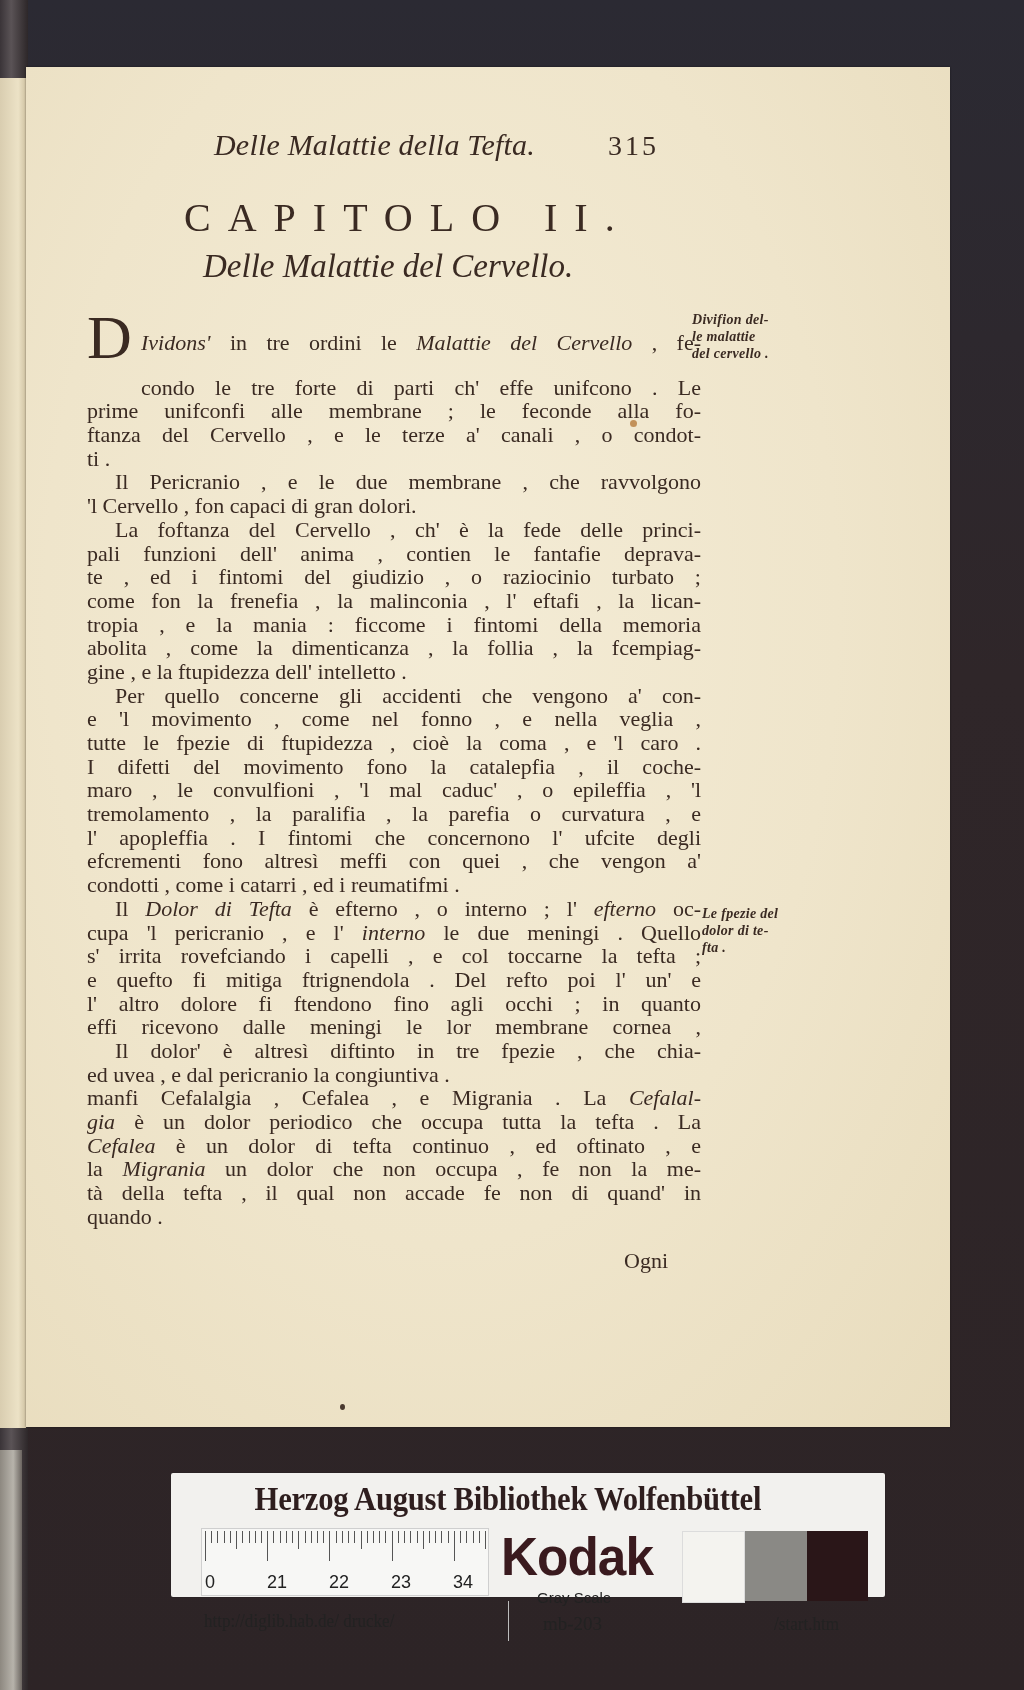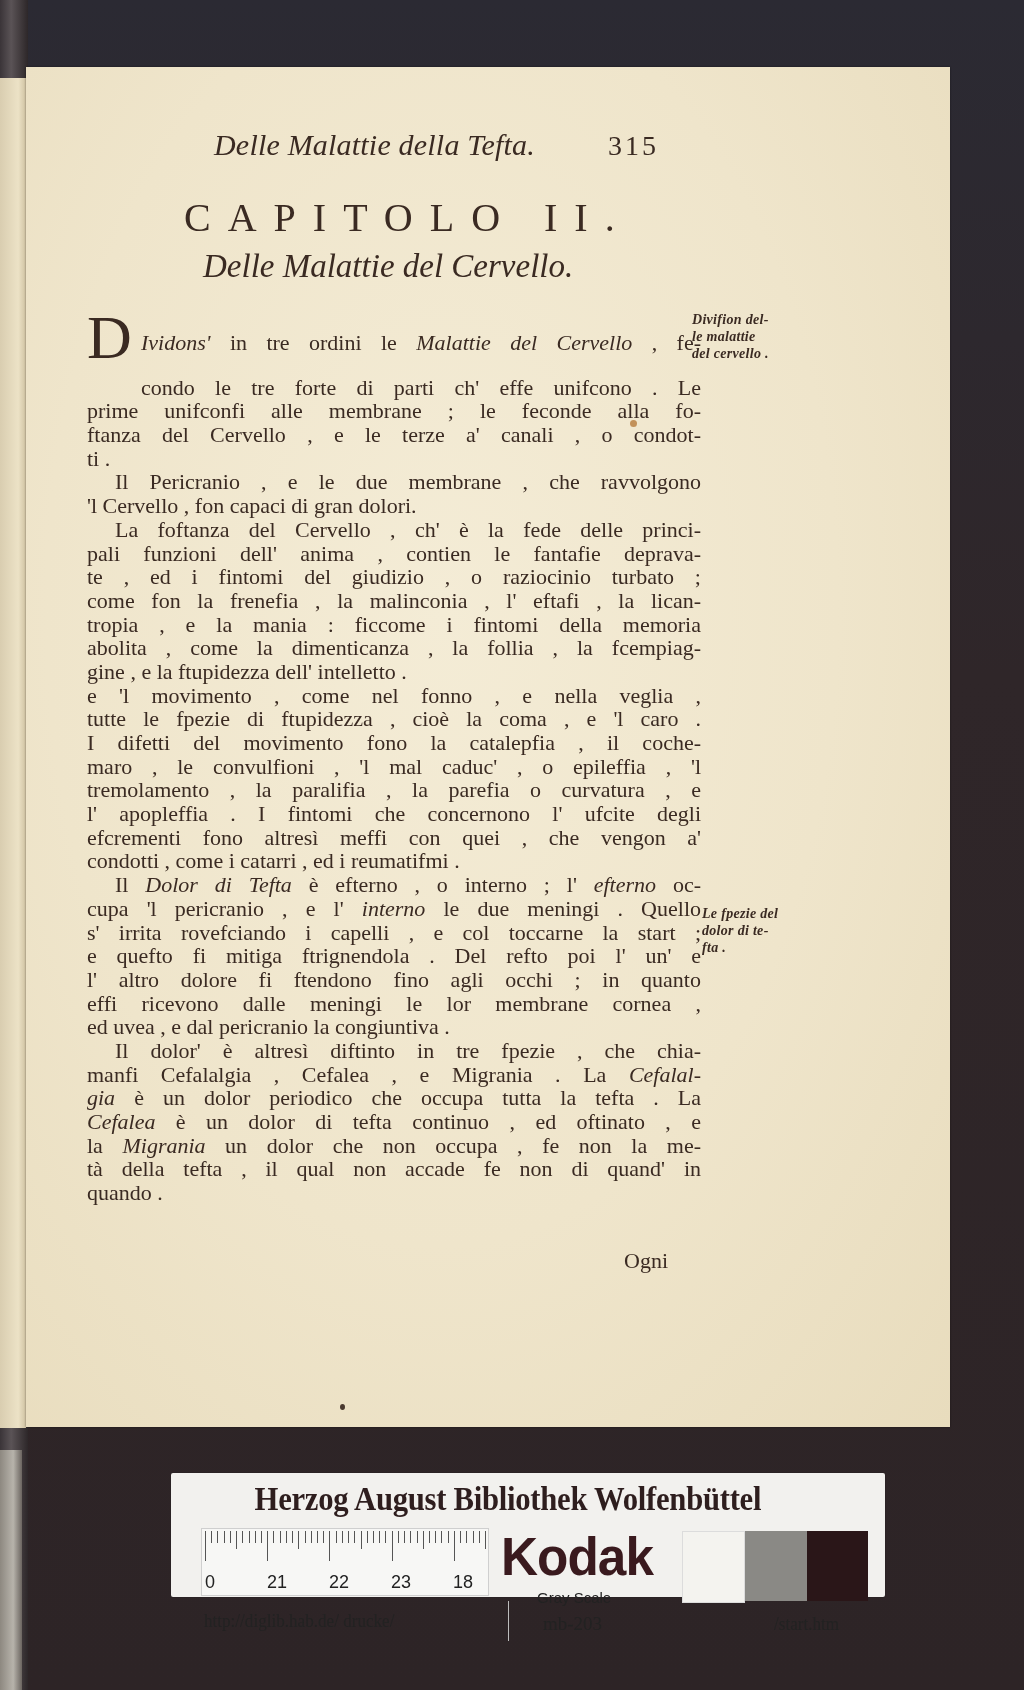--- a/index.html
+++ b/index.html
@@ -143,36 +143,37 @@
       <div class="line last"><span>ti .</span></div>
       <div class="line indent"><span>Il Pericranio , e le due membrane , che ravvolgono</span></div>
       <div class="line last"><span>'l Cervello , fon capaci di gran dolori.</span></div>
       <div class="line indent"><span>La foftanza del Cervello , ch' è la fede delle princi-</span></div>
       <div class="line"><span>pali funzioni dell' anima , contien le fantafie deprava-</span></div>
       <div class="line"><span>te , ed i fintomi del giudizio , o raziocinio turbato ;</span></div>
       <div class="line"><span>come fon la frenefia , la malinconia , l' eftafi , la lican-</span></div>
       <div class="line"><span>tropia , e la mania : ficcome i fintomi della memoria</span></div>
       <div class="line"><span>abolita , come la dimenticanza , la follia , la fcempiag-</span></div>
       <div class="line last"><span>gine , e la ftupidezza dell' intelletto .</span></div>
+      <div class="line indent"><span>Per quello concerne gli accidenti che vengono a' con-</span></div>
       <div class="line"><span>e 'l movimento , come nel fonno , e nella veglia ,</span></div>
       <div class="line"><span>tutte le fpezie di ftupidezza , cioè la coma , e 'l caro .</span></div>
       <div class="line"><span>I difetti del movimento fono la catalepfia , il coche-</span></div>
       <div class="line"><span>maro , le convulfioni , 'l mal caduc' , o epileffia , 'l</span></div>
       <div class="line"><span>tremolamento , la paralifia , la parefia o curvatura , e</span></div>
       <div class="line"><span>l' apopleffia . I fintomi che concernono l' ufcite degli</span></div>
       <div class="line"><span>efcrementi fono altresì meffi con quei , che vengon a'</span></div>
       <div class="line last"><span>condotti , come i catarri , ed i reumatifmi .</span></div>
       <div class="line indent"><span>Il </span><span class="it">Dolor di Tefta</span><span> è efterno , o interno ; l' </span><span class="it">efterno</span><span> oc-</span></div>
       <div class="line"><span>cupa 'l pericranio , e l' </span><span class="it">interno</span><span> le due meningi . Quello</span></div>
-      <div class="line"><span>s' irrita rovefciando i capelli , e col toccarne la start ;</span></div>
+      <div class="line"><span>s' irrita rovefciando i capelli , e col toccarne la tefta ;</span></div>
       <div class="line"><span>e quefto fi mitiga ftrignendola . Del refto poi l' un' e</span></div>
       <div class="line"><span>l' altro dolore fi ftendono fino agli occhi ; in quanto</span></div>
       <div class="line"><span>effi ricevono dalle meningi le lor membrane cornea ,</span></div>
+      <div class="line indent"><span>Il dolor' è altresì diftinto in tre fpezie , che chia-</span></div>
       <div class="line last"><span>ed uvea , e dal pericranio la congiuntiva .</span></div>
-      <div class="line indent"><span>Il dolor' è altresì diftinto in tre fpezie , che chia-</span></div>
       <div class="line"><span>manfi Cefalalgia , Cefalea , e Migrania . La </span><span class="it">Cefalal-</span></div>
       <div class="line"><span class="it">gia</span><span> è un dolor periodico che occupa tutta la tefta . La</span></div>
       <div class="line"><span class="it">Cefalea</span><span> è un dolor di tefta continuo , ed oftinato , e</span></div>
       <div class="line"><span>la </span><span class="it">Migrania</span><span> un dolor che non occupa , fe non la me-</span></div>
       <div class="line"><span>tà della tefta , il qual non accade fe non di quand' in</span></div>
       <div class="line last"><span>quando .</span></div>
     </div>
 </div>
 
 <div class="catchword ink">Ogni</div>
@@ -242,21 +243,21 @@
         <div class="tick" style="left: 261.333px; height: 12px;"></div>
         <div class="tick" style="left: 267.556px; height: 12px;"></div>
         <div class="tick" style="left: 273.778px; height: 12px;"></div>
         <div class="tick" style="left: 280px; height: 18px;"></div>
       </div>
     <div class="ruler-labels" id="ruler-labels">
         <span class="ruler-label" style="left: 3px;">0</span>
         <span class="ruler-label" style="left: 65px;">21</span>
         <span class="ruler-label" style="left: 127px;">22</span>
         <span class="ruler-label" style="left: 189px;">23</span>
-        <span class="ruler-label" style="left: 251px;">18</span>
+        <span class="ruler-label" style="left: 251px;">34</span>
       </div>
   </div>
   <div class="kodak">Kodak</div>
   <div class="grayscale-label">Gray Scale</div>
   <div class="swatches" id="swatches">
       <div class="swatch" style="width: 62px; background: rgb(244, 243, 239); border: 1px solid rgb(220, 220, 220);"></div>
       <div class="swatch" style="width: 62px; background: rgb(138, 137, 133);"></div>
       <div class="swatch" style="width: 62px; background: rgb(42, 22, 24);"></div>
     </div>
   <div class="url-left">http://diglib.hab.de/ drucke/</div>

